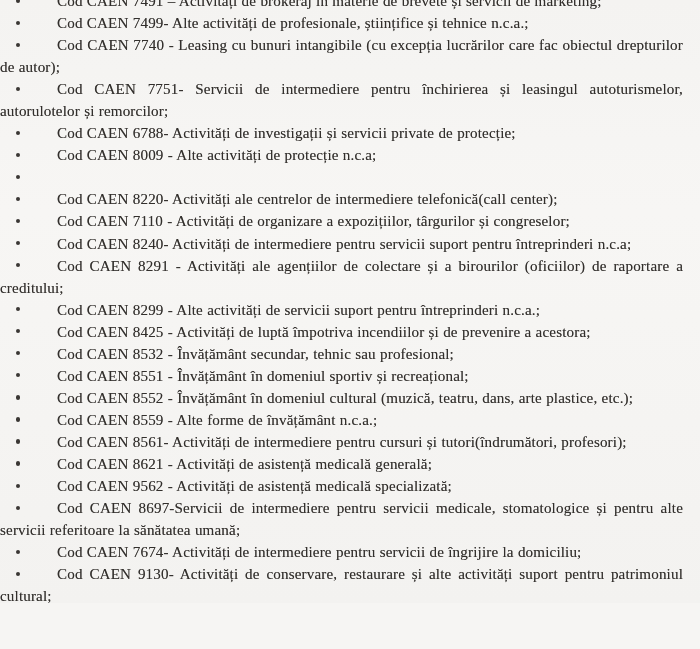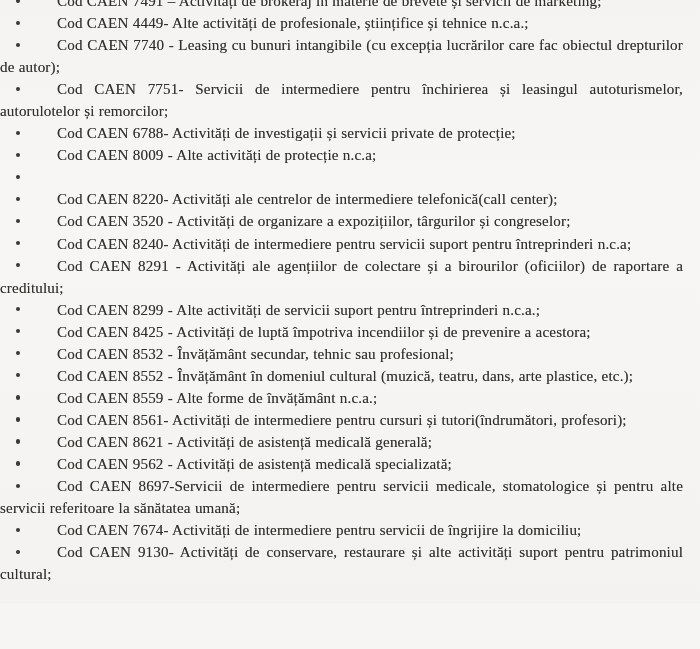--- a/index.html
+++ b/index.html
@@ -81,33 +81,34 @@
     text-shadow: 0 0 0.35px rgba(40,38,36,0.45);
   }
 </style>
 </head>
 <body>
 
 <div id="page">
   <div id="doc-body">
     <ul class="caen-list">
         <li class="caen-item single"><span class="bullet"></span><span class="indent"></span><span class="txt">Cod CAEN 7491 – Activități de brokeraj in materie de brevete și servicii de marketing;</span></li>
-        <li class="caen-item single"><span class="bullet"></span><span class="indent"></span><span class="txt">Cod CAEN 4449- Alte activități de profesionale, științifice și tehnice n.c.a.;</span></li>
+        <li class="caen-item single"><span class="bullet"></span><span class="indent"></span><span class="txt">Cod CAEN 7499- Alte activități de profesionale, științifice și tehnice n.c.a.;</span></li>
         <li class="caen-item"><span class="bullet"></span><span class="indent"></span><span class="txt">Cod CAEN 7740 - Leasing cu bunuri intangibile (cu excepția lucrărilor care fac obiectul drepturilor de autor);</span></li>
         <li class="caen-item"><span class="bullet"></span><span class="indent"></span><span class="txt">Cod CAEN 7751- Servicii de intermediere pentru închirierea și leasingul autoturismelor, autorulotelor și remorcilor;</span></li>
         <li class="caen-item single"><span class="bullet"></span><span class="indent"></span><span class="txt">Cod CAEN 6788- Activități de investigații și servicii private de protecție;</span></li>
         <li class="caen-item single"><span class="bullet"></span><span class="indent"></span><span class="txt">Cod CAEN 8009 - Alte activități de protecție n.c.a;</span></li>
         <li class="caen-item single"><span class="bullet"></span><span class="indent"></span></li>
         <li class="caen-item single"><span class="bullet"></span><span class="indent"></span><span class="txt">Cod CAEN 8220- Activități ale centrelor de intermediere telefonică(call center);</span></li>
-        <li class="caen-item single"><span class="bullet"></span><span class="indent"></span><span class="txt">Cod CAEN 3520 - Activități de organizare a expozițiilor, târgurilor și congreselor;</span></li>
+        <li class="caen-item single"><span class="bullet"></span><span class="indent"></span><span class="txt">Cod CAEN 7110 - Activități de organizare a expozițiilor, târgurilor și congreselor;</span></li>
         <li class="caen-item single"><span class="bullet"></span><span class="indent"></span><span class="txt">Cod CAEN 8240- Activități de intermediere pentru servicii suport pentru întreprinderi n.c.a;</span></li>
         <li class="caen-item"><span class="bullet"></span><span class="indent"></span><span class="txt">Cod CAEN 8291 - Activități ale agențiilor de colectare și a birourilor (oficiilor) de raportare a creditului;</span></li>
         <li class="caen-item single"><span class="bullet"></span><span class="indent"></span><span class="txt">Cod CAEN 8299 - Alte activități de servicii suport pentru întreprinderi n.c.a.;</span></li>
         <li class="caen-item single"><span class="bullet"></span><span class="indent"></span><span class="txt">Cod CAEN 8425 - Activități de luptă împotriva incendiilor și de prevenire a acestora;</span></li>
         <li class="caen-item single"><span class="bullet"></span><span class="indent"></span><span class="txt">Cod CAEN 8532 - Învățământ secundar, tehnic sau profesional;</span></li>
+        <li class="caen-item single"><span class="bullet"></span><span class="indent"></span><span class="txt">Cod CAEN 8551 - Învățământ în domeniul sportiv și recreațional;</span></li>
         <li class="caen-item single"><span class="bullet"></span><span class="indent"></span><span class="txt">Cod CAEN 8552 - Învățământ în domeniul cultural (muzică, teatru, dans, arte plastice, etc.);</span></li>
         <li class="caen-item single"><span class="bullet"></span><span class="indent"></span><span class="txt">Cod CAEN 8559 - Alte forme de învățământ n.c.a.;</span></li>
         <li class="caen-item single"><span class="bullet"></span><span class="indent"></span><span class="txt">Cod CAEN 8561- Activități de intermediere pentru cursuri și tutori(îndrumători, profesori);</span></li>
         <li class="caen-item single"><span class="bullet"></span><span class="indent"></span><span class="txt">Cod CAEN 8621 - Activități de asistență medicală generală;</span></li>
         <li class="caen-item single"><span class="bullet"></span><span class="indent"></span><span class="txt">Cod CAEN 9562 - Activități de asistență medicală specializată;</span></li>
         <li class="caen-item"><span class="bullet"></span><span class="indent"></span><span class="txt">Cod CAEN 8697-Servicii de intermediere pentru servicii medicale, stomatologice și pentru alte servicii referitoare la sănătatea umană;</span></li>
         <li class="caen-item single"><span class="bullet"></span><span class="indent"></span><span class="txt">Cod CAEN 7674- Activități de intermediere pentru servicii de îngrijire la domiciliu;</span></li>
         <li class="caen-item"><span class="bullet"></span><span class="indent"></span><span class="txt">Cod CAEN 9130- Activități de conservare, restaurare și alte activități suport pentru patrimoniul cultural;</span></li>
       </ul>
   </div>

